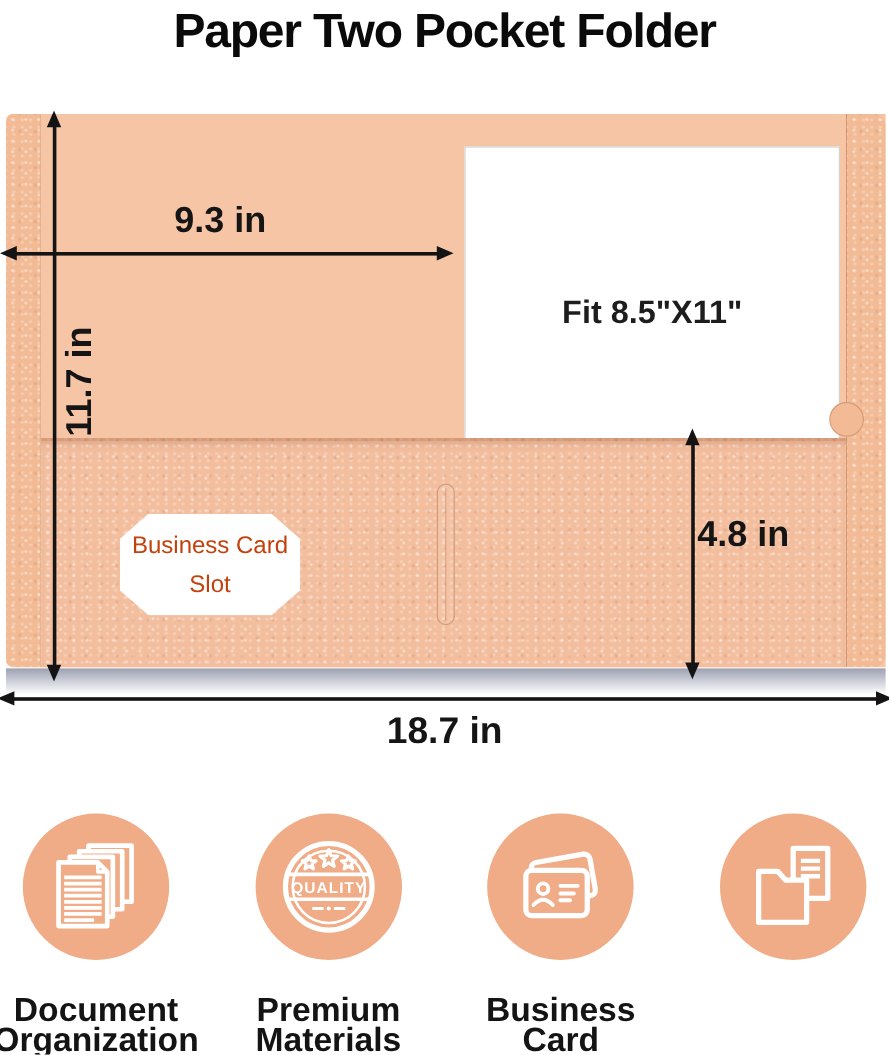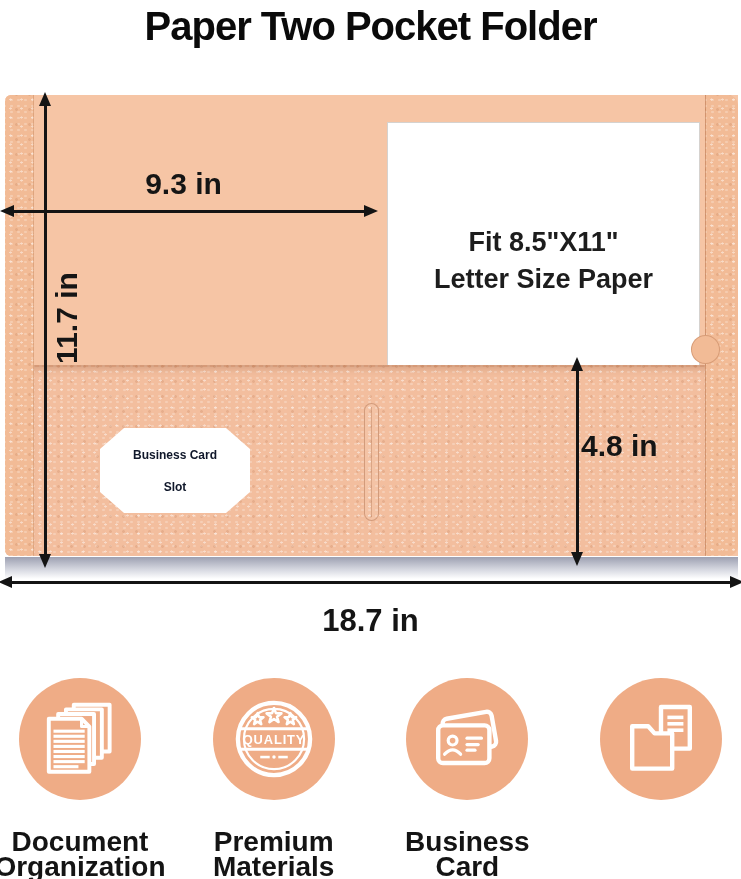--- a/index.html
+++ b/index.html
@@ -60,21 +60,21 @@
     background:rgba(255,255,255,.08);
   }
   .slit::after{
     content:"";position:absolute;left:6px;top:3px;bottom:3px;width:1px;
     background:rgba(160,95,60,.3);
   }
   .card-slot{
     position:absolute;left:95px;top:333px;width:150px;height:85px;background:#fff;z-index:3;
     clip-path:polygon(24px 0,126px 0,150px 21px,150px 64px,126px 85px,24px 85px,0 64px,0 21px);
     display:flex;flex-direction:column;align-items:center;justify-content:center;
-    font-size:12px;font-weight:bold;line-height:32px;color:#0f172a;text-align:center;
+    font-size:20px;font-weight:normal;line-height:32px;color:#c2410c;text-align:center;
   }
   .flap{
     position:absolute;left:700px;top:0;width:33px;height:461px;
     background-color:var(--folder-spine);
     border-left:1px solid rgba(170,100,60,.45);
     border-radius:0 10px 10px 0;z-index:2;
   }
   .flap-notch{
     position:absolute;left:-15px;top:240px;width:29px;height:29px;border-radius:50%;
     background:var(--folder-spine);border:1px solid rgba(170,100,60,.35);
@@ -124,21 +124,20 @@
 <div class="page">
 
   <div class="title">Paper Two Pocket Folder</div>
 
   <div class="folder">
     <div class="spine texture"></div>
 
     <div class="paper">
       <div class="paper-text">
         <div>Fit 8.5"X11"</div>
-        <div>Letter Size Paper</div>
       </div>
     </div>
 
     <div class="pocket texture"></div>
 
     <div class="slit"></div>
 
     <div class="card-slot">
       <div>Business Card</div>
       <div>Slot</div>
@@ -152,21 +151,21 @@
   <div class="floor-shadow"></div>
 
   <div class="arr-v" style="left:44px;top:104px;height:452px;"></div>
   <div class="arr-h" style="left:12px;top:210px;width:354px;"></div>
   <div class="arr-v" style="left:576px;top:369px;height:185px;"></div>
   <div class="arr-h" style="left:10px;top:581px;width:722px;"></div>
 
   <div class="dim-label" style="left:96px;top:167px;width:175px;">9.3  in</div>
   <div class="dim-label rot" style="left:8px;top:298px;width:124px;height:40px;">11.7 in</div>
   <div class="dim-label" style="left:581px;top:429px;">4.8 in</div>
-  <div class="dim-label" style="left:0;top:591px;width:741px;font-size:31px;margin-top:12px;">18.7 in</div>
+  <div class="dim-label" style="left:0;top:591px;width:741px;font-size:31px;">18.7 in</div>
 
   <div class="features">
 
     <div class="feature">
       <div class="fcircle">
         <svg viewBox="0 0 100 100" width="78" height="78">
           <g fill="var(--icon-circle)" stroke="#fff" stroke-width="5" stroke-linejoin="round">
             <rect x="42" y="6" width="46" height="60"></rect>
             <rect x="32" y="12" width="46" height="62"></rect>
             <rect x="22" y="18" width="46" height="64"></rect>

